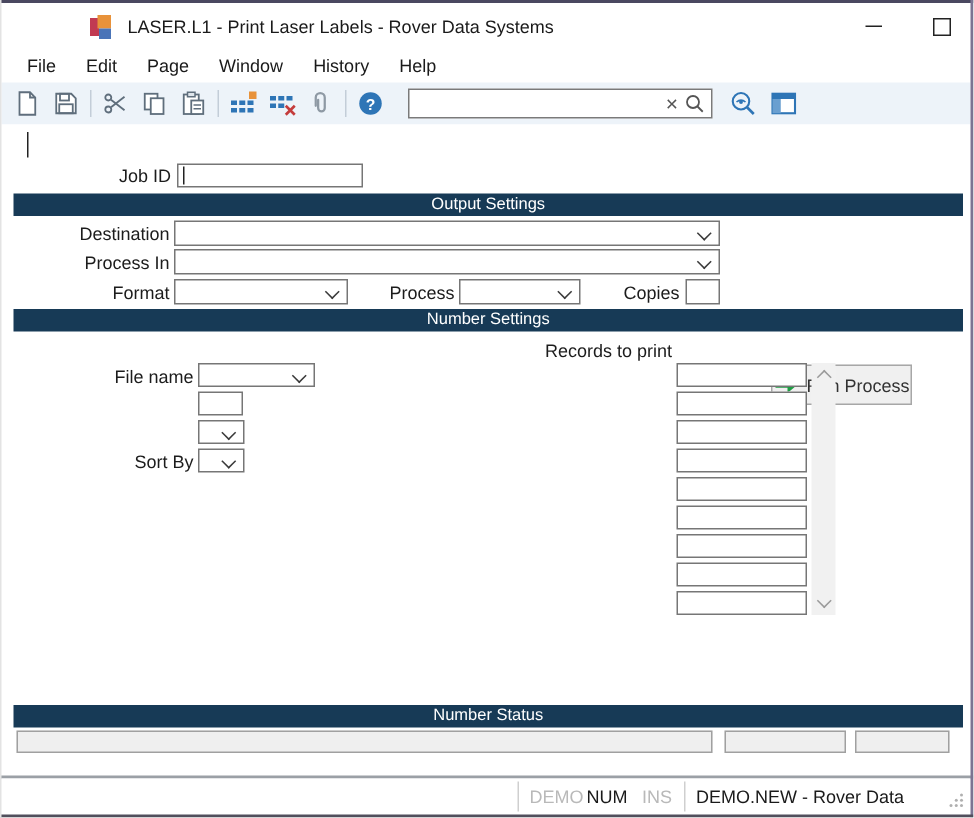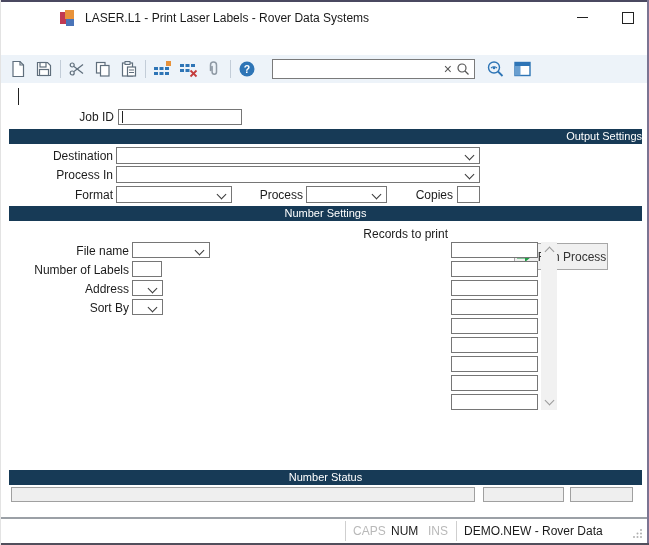--- a/index.html
+++ b/index.html
@@ -84,20 +84,28 @@
         </div>
       <div class="winbtn">
         <svg width="12" height="12" viewBox="0 0 12 12">
             <line x1="1" y1="1" x2="11" y2="11" stroke="#222" stroke-width="1.2"></line>
             <line x1="11" y1="1" x2="1" y2="11" stroke="#222" stroke-width="1.2"></line>
           </svg>
       </div>
     </div>
   </div>
 
+  <div id="menubar">
+    <span class="menu-item">File</span>
+    <span class="menu-item">Edit</span>
+    <span class="menu-item">Page</span>
+    <span class="menu-item">Window</span>
+    <span class="menu-item">History</span>
+    <span class="menu-item">Help</span>
+  </div>
 
   <div id="toolbar">
     <div style="width:4px"></div>
     <div class="tbtn">
       <svg width="18" height="18" viewBox="0 0 18 18">
         <path d="M4 1.5h7l3.5 3.5v11.5H4z" fill="#fff" stroke="#5f6e7c" stroke-width="1.2"></path>
         <path d="M11 1.5v3.5h3.5" fill="none" stroke="#5f6e7c" stroke-width="1.2"></path>
       </svg>
     </div>
     <div class="tbtn">
@@ -195,21 +203,21 @@
   </div>
 
   <div id="content">
     <div class="caret" style="left:17px;top:5px;height:17px;"></div>
 
     <div class="lbl" style="left:0;top:27px;width:113px;">Job ID</div>
     <div class="tin" style="left:117px;top:26px;width:124px;height:16px;">
       <div class="caret" style="left:3px;top:1px;height:12px;"></div>
     </div>
 
-    <div class="banner" style="top:46px;text-align:right;">Output Settings</div>
+    <div class="banner" style="top:46px;">Output Settings</div>
 
     <div class="lbl" style="left:0;top:66px;width:112px;">Destination</div>
     <div class="dd" style="left:115px;top:64px;width:364px;height:17px;">
       <span></span><div class="chev"></div>
     </div>
 
     <div class="lbl" style="left:0;top:85px;width:112px;">Process In</div>
     <div class="dd" style="left:115px;top:83px;width:364px;height:17px;">
       <span></span><div class="chev"></div>
     </div>
@@ -232,24 +240,22 @@
       <span>Run Process</span>
     </div>
 
     <div class="banner" style="top:123px;">Number Settings</div>
 
     <div class="lbl" style="left:0;top:161px;width:128px;">File name</div>
     <div class="dd" style="left:131px;top:159px;width:78px;height:16px;">
       <span></span><div class="chev"></div>
     </div>
 
-    <div class="lbl" style="left:0;top:180px;width:128px;">Number of Labels</div>
     <div class="tin" style="left:131px;top:178px;width:30px;height:16px;"></div>
 
-    <div class="lbl" style="left:0;top:199px;width:128px;">Address</div>
     <div class="dd" style="left:131px;top:197px;width:31px;height:16px;">
       <span></span><div class="chev"></div>
     </div>
 
     <div class="lbl" style="left:0;top:218px;width:128px;">Sort By</div>
     <div class="dd" style="left:131px;top:216px;width:31px;height:16px;">
       <span></span><div class="chev"></div>
     </div>
 
     <div class="lbl" style="left:357px;top:144px;width:90px;">Records to print</div>
@@ -269,21 +275,21 @@
 
     <div class="banner" style="top:387px;">Number Status</div>
     <div class="status-field" style="left:10px;top:404px;width:464px;"></div>
     <div class="status-field" style="left:482px;top:404px;width:81px;"></div>
     <div class="status-field" style="left:569px;top:404px;width:63px;"></div>
   </div>
 
   <div id="statusline"></div>
   <div id="statusbar">
     <div class="sb-sep" style="left:344px;"></div>
-    <span class="sb-item dim" style="left:352px;">CAPS</span>
+    <span class="sb-item dim" style="left:352px;">DEMO</span>
     <span class="sb-item dark" style="left:390px;">NUM</span>
     <span class="sb-item dim" style="left:427px;">INS</span>
     <div class="sb-sep" style="left:455px;"></div>
     <span class="sb-item dark" style="left:463px;">DEMO.NEW - Rover Data Systems</span>
     <svg id="resize-grip" width="11" height="11" viewBox="0 0 11 11">
       <circle cx="9" cy="2" r="1" fill="#b0b0b0"></circle>
       <circle cx="9" cy="5.5" r="1" fill="#b0b0b0"></circle>
       <circle cx="5.5" cy="5.5" r="1" fill="#b0b0b0"></circle>
       <circle cx="9" cy="9" r="1" fill="#b0b0b0"></circle>
       <circle cx="5.5" cy="9" r="1" fill="#b0b0b0"></circle>

